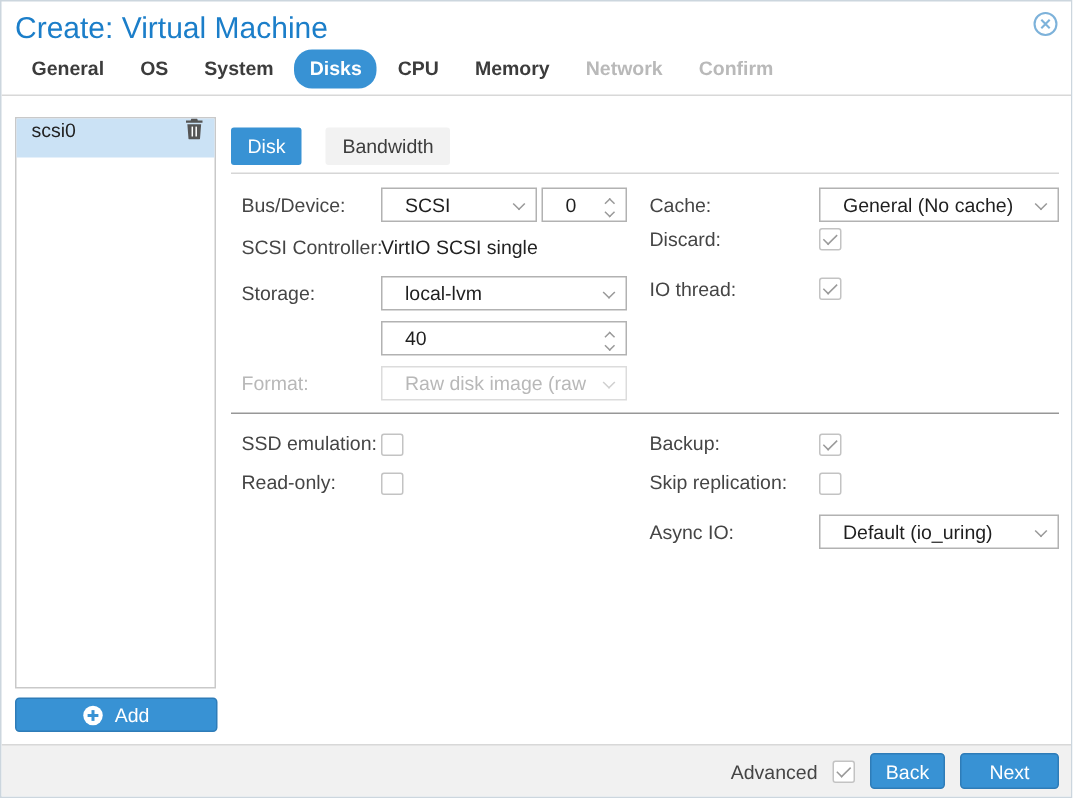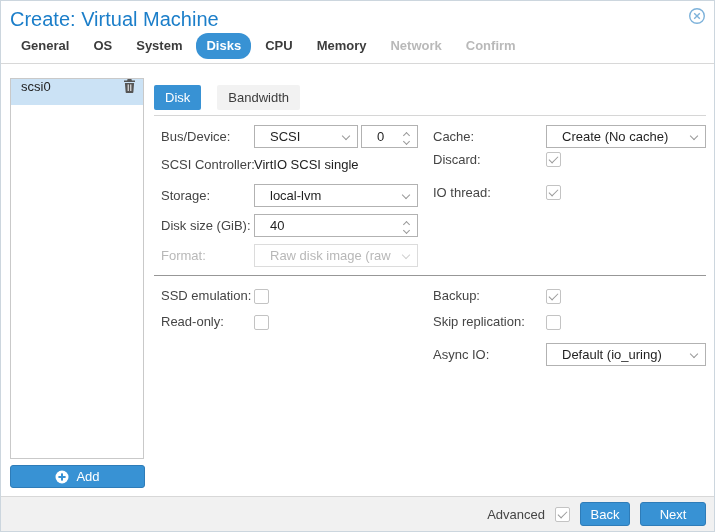--- a/index.html
+++ b/index.html
@@ -137,21 +137,20 @@
 
   <div class="flabel l" style="top:152px">SCSI Controller:</div>
   <div class="fvalue" style="top:152px">VirtIO SCSI single</div>
 
   <div class="flabel l" style="top:183px">Storage:</div>
   <div class="combo" style="left:253px; top:183px; width:164px">
     <span>local-lvm</span>
     <i class="chev down"></i>
   </div>
 
-  <div class="flabel l" style="top:213px">Disk size (GiB):</div>
   <div class="spinner" style="left:253px; top:213px; width:164px">
     <span>40</span>
     <i class="spin-up"></i>
     <i class="spin-down"></i>
   </div>
 
   <div class="flabel l disabled" style="top:243px">Format:</div>
   <div class="combo disabled" style="left:253px; top:243px; width:164px">
     <span>Raw disk image (raw</span>
     <i class="chev down"></i>
@@ -160,21 +159,21 @@
   <div class="formline-mid"></div>
 
   <div class="flabel l" style="top:286px; line-height:17px">SSD emulation:</div>
   <div class="checkbox" style="left:253px; top:288px"></div>
 
   <div class="flabel l" style="top:312px; line-height:17px">Read-only:</div>
   <div class="checkbox" style="left:253px; top:314px"></div>
 
   <div class="flabel r" style="top:124px">Cache:</div>
   <div class="combo" style="left:545px; top:124px; width:160px">
-    <span>Create (No cache)</span>
+    <span>General (No cache)</span>
     <i class="chev down"></i>
   </div>
 
   <div class="flabel r" style="top:150px; line-height:17px">Discard:</div>
   <div class="checkbox checked" style="left:545px; top:151px"></div>
 
   <div class="flabel r" style="top:183px; line-height:17px">IO thread:</div>
   <div class="checkbox checked" style="left:545px; top:184px"></div>
 
   <div class="flabel r" style="top:286px; line-height:17px">Backup:</div>

